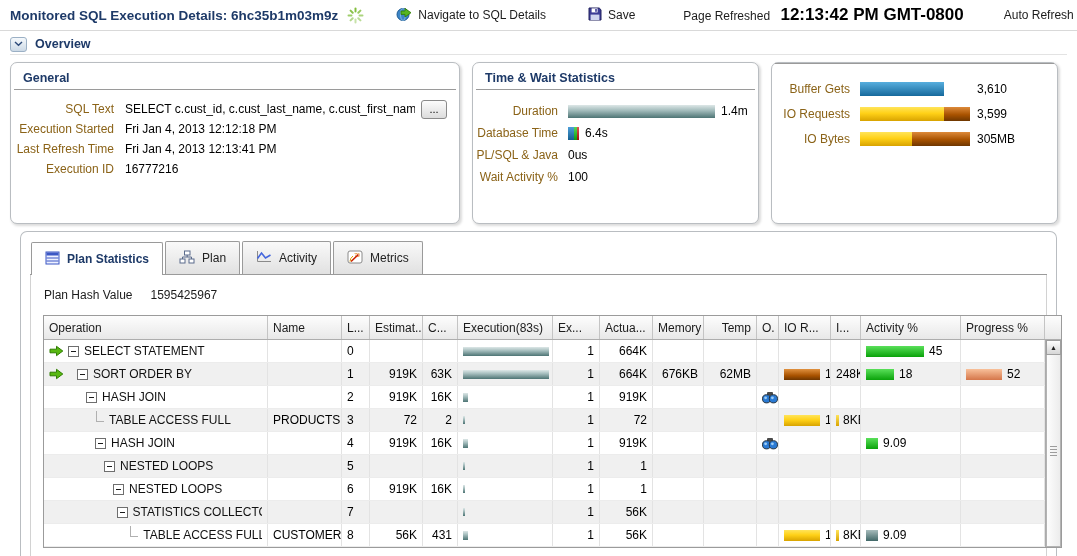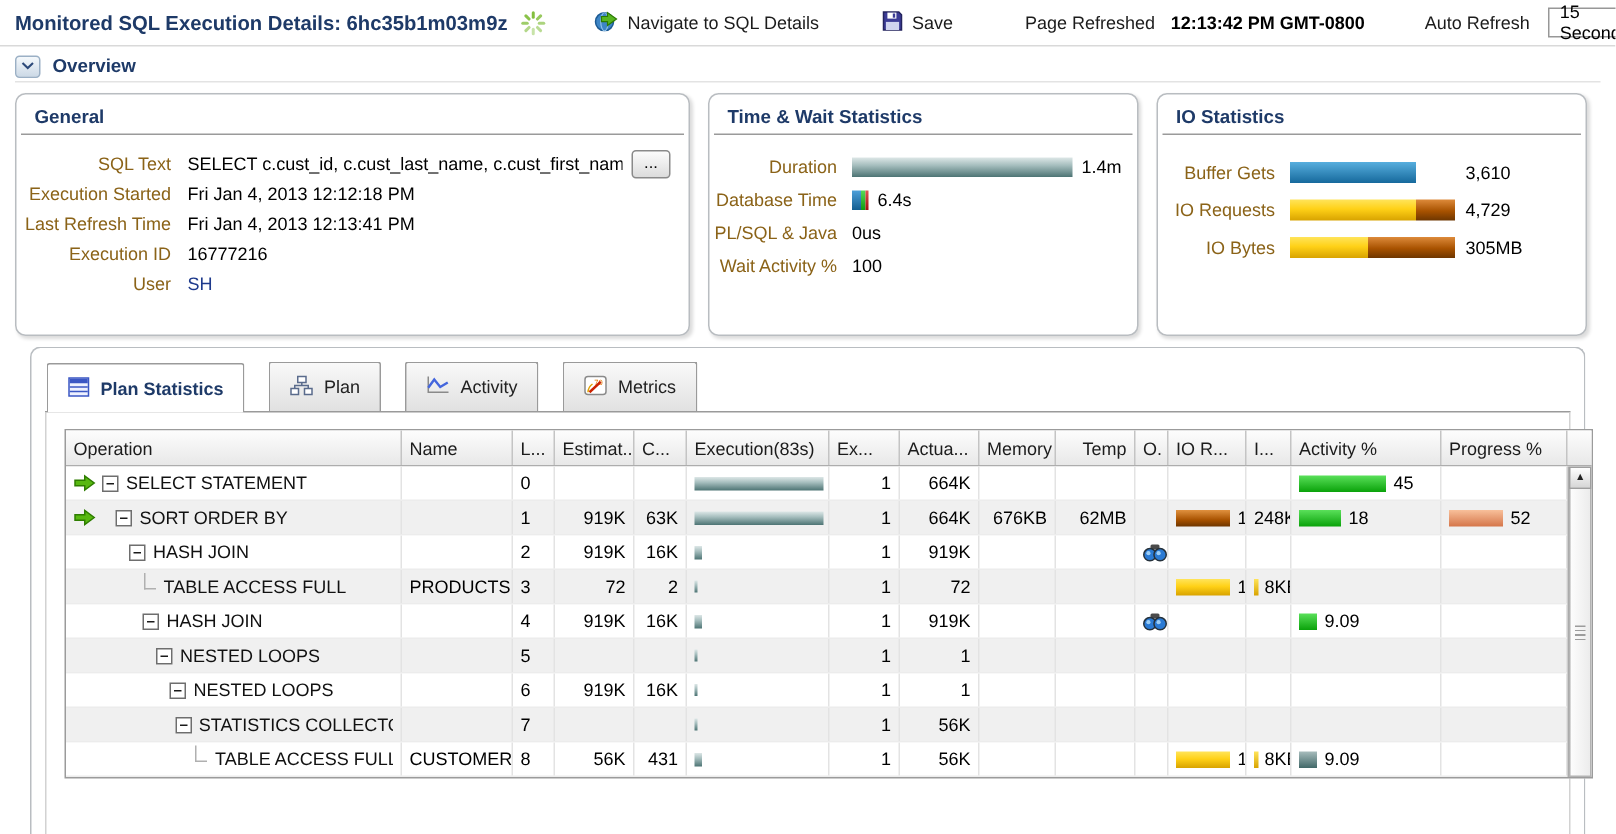--- a/index.html
+++ b/index.html
@@ -11,21 +11,21 @@
   }
 
   
   .toolbar { height:31px; display:flex; align-items:center; padding:0 10px; border-bottom:1px solid #d9d9d9; }
   .page-title { font-size:13.5px; font-weight:bold; color:#1e3a68; white-space:nowrap; }
   .spinner { margin-left:9px; display:flex; align-items:center; }
   .vdiv { width:1px; height:18px; background:#b9b9b9; margin:0 16px; }
   .tb-btn { display:flex; align-items:center; gap:6px; color:#1c1c1c; cursor:pointer; white-space:nowrap; }
   .tb-btn.save { margin-left:42px; }
   .pr { margin-left:48px; white-space:nowrap; color:#1c1c1c; }
-  .pr b { margin-left:7px; font-size:12px; color:#000; }
+  .pr b { margin-left:7px; font-size:17px; color:#000; }
   .ar-label { margin-left:40px; white-space:nowrap; color:#1c1c1c; }
   .dropdown { margin-left:12px; width:98px; height:20px; border:1px solid #979797; display:flex; align-items:stretch; background:#fff; cursor:pointer; }
   .dropdown .txt { flex:1; display:flex; align-items:center; padding-left:7px; }
 
   
   .section { margin:3px 10px 0; }
   .section-header { display:flex; align-items:center; gap:8px; height:21px; border-bottom:1px solid #e3e3e3; }
   .disc-btn { width:17px; height:15px; border:1px solid #9bb0c5; border-radius:3px;
     background:linear-gradient(#f5f9fc,#ccd9e6); display:flex; align-items:center; justify-content:center; cursor:pointer; }
   .section-label { font-weight:bold; color:#1e3a68; font-size:12.5px; }
@@ -64,21 +64,21 @@
   .seg { height:100%; }
   .seg.blue   { background:linear-gradient(#57aede,#16699c); }
   .seg.yellow { background:linear-gradient(#ffe45a,#ffd117 45%,#d8a300); }
   .seg.orange { background:linear-gradient(#dd8a3a,#a85200 55%,#6e3600); }
   .io-val { margin-left:7px; }
 
   
   .details-panel { margin:7px 10px 0; border:1px solid #b9bdc1; border-bottom:none; border-radius:7px 7px 0 0;
     padding:9px 9px 0; height:520px; background:#fff; }
   .tabstrip { display:flex; border-bottom:1px solid #9a9a9a; padding-left:1px; align-items:flex-end; }
-  .tab { display:flex; align-items:center; gap:7px; height:25px; padding:16px 13px; margin-right:16px;
+  .tab { display:flex; align-items:center; gap:7px; height:25px; padding:16px 13px; margin-right:2px;
     border:1px solid #9a9a9a; border-bottom:none; border-radius:2px 2px 0 0;
     background:linear-gradient(#f9f9f9,#e1e1e1); color:#222; cursor:pointer; white-space:nowrap; }
   .tab.active { background:#fff; font-weight:bold; color:#1e3a68; height:27px; margin-bottom:-1px; }
   .tab-content { border-left:1px solid #d2d2d2; border-right:1px solid #d2d2d2; padding:11px 12px 0; height:100%; }
   .plan-hash { display:flex; gap:18px; color:#1c1c1c; margin:2px 0 13px 1px; }
 
   .grid { width:1019px; border:1px solid #9b9b9b; display:flex; flex-direction:column; background:#fff; }
   .grid-header { display:flex; height:24px; background:linear-gradient(#fdfdfd,#e8e8e8); border-bottom:1px solid #adadad; }
   .gh { display:flex; align-items:center; padding:0 5px; border-right:1px solid #c4c4c4; flex:none; color:#1c1c1c; overflow:hidden; white-space:nowrap; }
   .gh.right { justify-content:flex-end; }
@@ -191,24 +191,20 @@
               <span class="fvalue">Fri Jan 4, 2013 12:12:18 PM</span>
             </div>
             <div class="field">
               <span class="flabel">Last Refresh Time</span>
               <span class="fvalue">Fri Jan 4, 2013 12:13:41 PM</span>
             </div>
             <div class="field">
               <span class="flabel">Execution ID</span>
               <span class="fvalue">16777216</span>
             </div>
-            <div class="field">
-              <span class="flabel">User</span>
-              <span class="fvalue link">SH</span>
-            </div>
           </div>
       </div>
 
       <div class="panel tw">
         <div class="panel-title">Time &amp; Wait Statistics</div>
         <div class="panel-rule"></div>
         <div class="twfields" id="tw-fields">
             <div class="twfield">
               <span class="flabel">Duration</span>
               <span class="content">
@@ -236,37 +232,36 @@
             <div class="twfield">
               <span class="flabel">Wait Activity %</span>
               <span class="content">
                 <span>100</span>
               </span>
             </div>
           </div>
       </div>
 
       <div class="panel io">
-        <div class="panel-title">IO Statistics</div>
         <div class="panel-rule"></div>
         <div class="iofields" id="io-fields">
             <div class="iofield">
               <span class="flabel">Buffer Gets</span>
               <span class="seg-track">
                 <span class="seg blue" style="width: 84px;"></span>
               </span>
               <span class="io-val">3,610</span>
             </div>
             <div class="iofield">
               <span class="flabel">IO Requests</span>
               <span class="seg-track">
                 <span class="seg yellow" style="width: 84px;"></span>
                 <span class="seg orange" style="width: 26px;"></span>
               </span>
-              <span class="io-val">4,729</span>
+              <span class="io-val">3,599</span>
             </div>
             <div class="iofield">
               <span class="flabel">IO Bytes</span>
               <span class="seg-track">
                 <span class="seg yellow" style="width: 52px;"></span>
                 <span class="seg orange" style="width: 58px;"></span>
               </span>
               <span class="io-val">305MB</span>
             </div>
           </div>
@@ -307,20 +302,24 @@
             <span class="tabicon"><svg width="16" height="14" viewBox="0 0 16 14">
                 <rect x="1" y="1" width="14" height="12" rx="2" fill="#fff" stroke="#8a8a8a"></rect>
                 <text x="10" y="6.5" font-size="5" fill="#e07800" text-anchor="middle" font-family="sans-serif">70</text>
                 <path d="M4 11.5 L11.5 4.5" stroke="#cc2200" stroke-width="1.6"></path>
                 <path d="M3 11.5 A7 7 0 0 1 6 6" stroke="#e0a000" fill="none"></path>
               </svg></span>
             <span>Metrics</span>
           </div>
         </div>
       <div class="tab-content">
+        <div class="plan-hash">
+          <span>Plan Hash Value</span>
+          <span>1595425967</span>
+        </div>
 
         <div class="grid">
           <div class="grid-header" id="grid-header">
               <div class="gh" style="width: 224px;">Operation</div>
               <div class="gh" style="width: 74px;">Name</div>
               <div class="gh" style="width: 28px;">L...</div>
               <div class="gh" style="width: 53px;">Estimat...</div>
               <div class="gh" style="width: 35px;">C...</div>
               <div class="gh" style="width: 95px;">Execution(83s)</div>
               <div class="gh" style="width: 47px;">Ex...</div>

